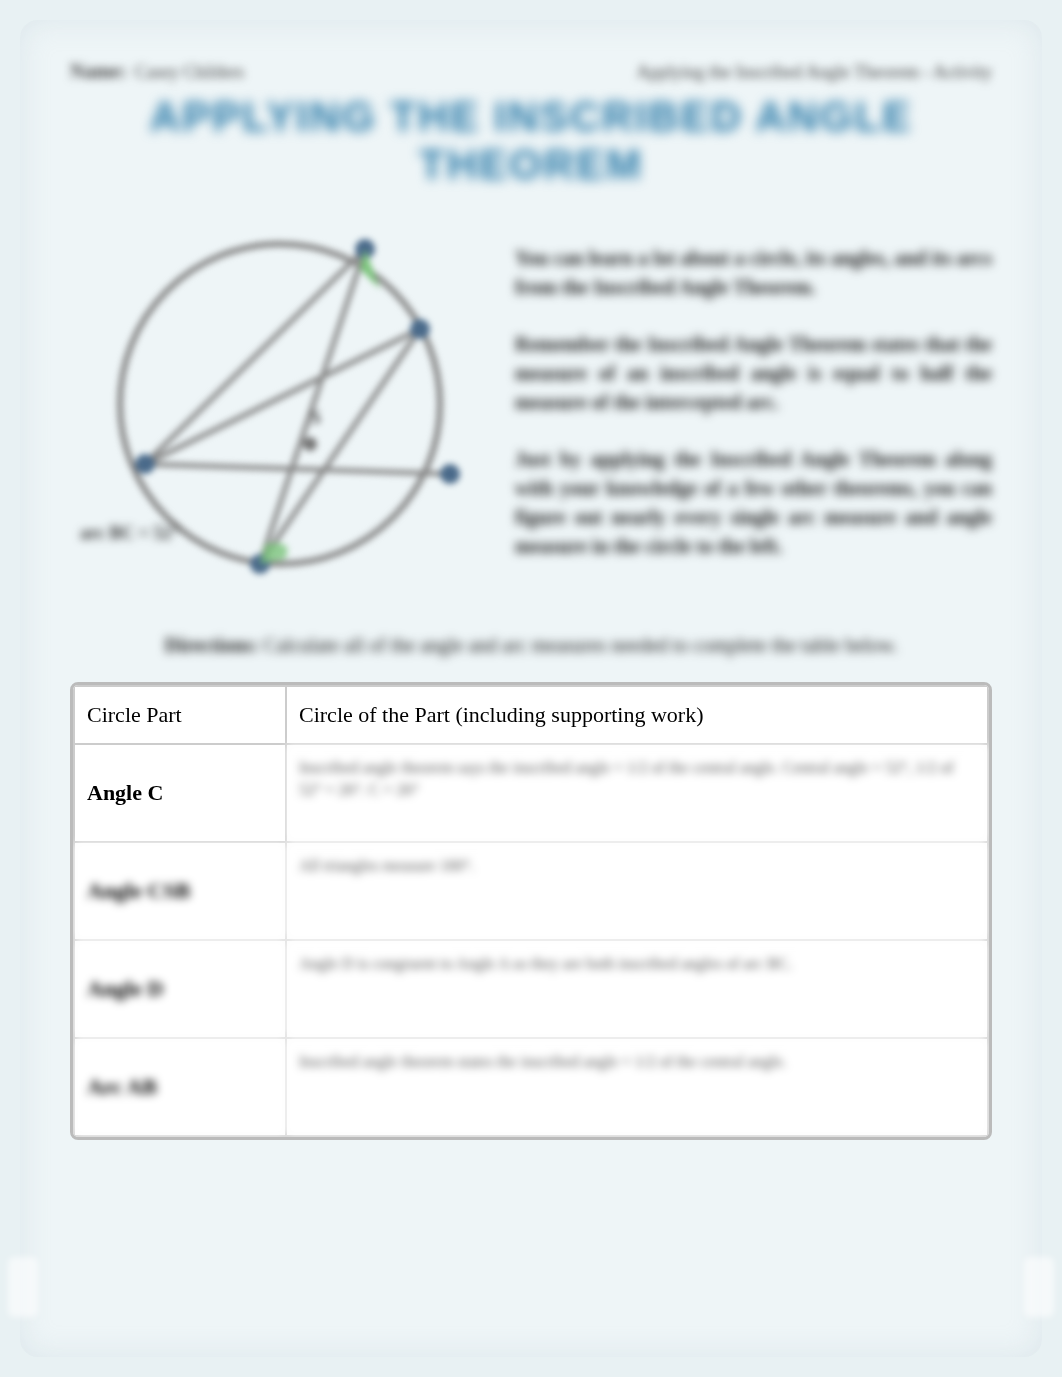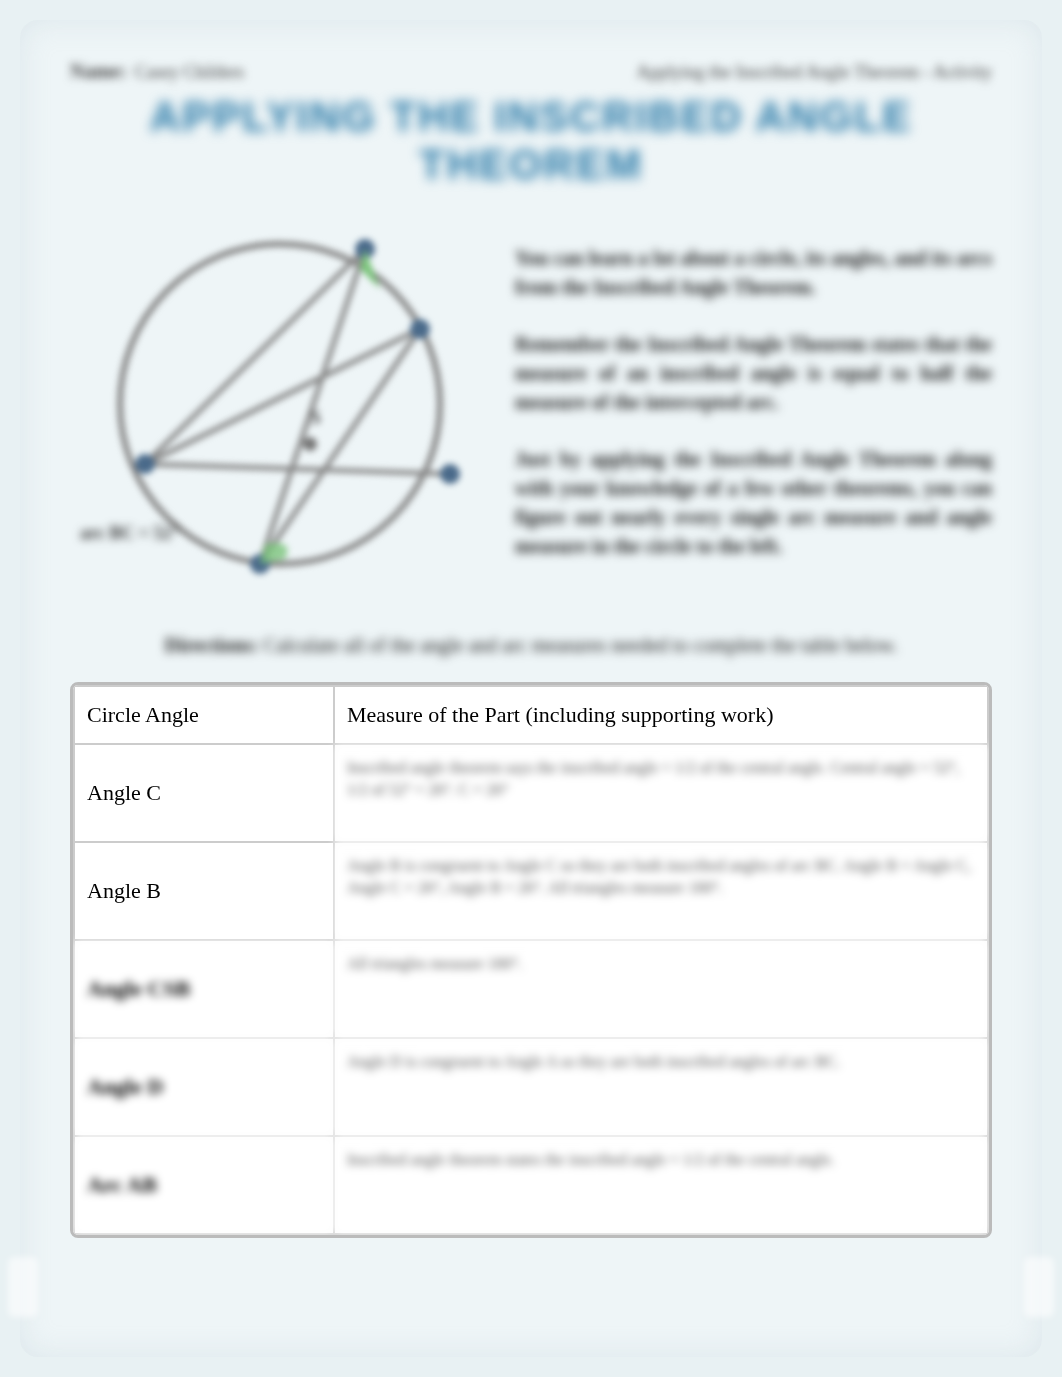--- a/index.html
+++ b/index.html
@@ -124,22 +124,23 @@
       font-family: 'Times New Roman', serif;
     }
     td {
       font-size: 22px;
       color: #000;
       background: #fff;
       height: 98px;
       font-family: 'Times New Roman', serif;
     }
     td.label-cell {
-      width: 260px;
+      width: 212px;
       vertical-align: middle;
+      font-weight: bold;
     }
     td.blurred-label {
       filter: blur(4px);
       font-weight: bold;
     }
     td.measure-cell {
       font-size: 16px;
       color: #555;
       filter: blur(4px);
       line-height: 1.4;
@@ -209,34 +210,30 @@
 
   <div class="directions">
     <span class="directions-label">Directions:</span>
     <span>Calculate all of the angle and arc measures needed to complete the table below.</span>
   </div>
 
   <div class="table-container">
     <table>
       <thead>
         <tr>
-          <th>Circle Angle</th>
-          <th>Measure of the Part (including supporting work)</th>
+          <th>Circle Part</th>
+          <th>Circle of the Part (including supporting work)</th>
         </tr>
       </thead>
       <tbody id="table-body">
       <tr>
             <td class="label-cell">Angle C</td>
             <td class="measure-cell">Inscribed angle theorem says the inscribed angle = 1/2 of the central angle. Central angle = 52°, 1/2 of 52° = 26°. C = 26°</td>
           </tr>
           <tr>
-            <td class="label-cell">Angle B</td>
-            <td class="measure-cell">Angle B is congruent to Angle C so they are both inscribed angles of arc BC. Angle B = Angle C, Angle C = 26°, Angle B = 26°. All triangles measure 180°.</td>
-          </tr>
-          <tr>
             <td class="label-cell blurred-label">Angle CSB</td>
             <td class="measure-cell">All triangles measure 180°.</td>
           </tr>
           <tr>
             <td class="label-cell blurred-label">Angle D</td>
             <td class="measure-cell">Angle D is congruent to Angle A so they are both inscribed angles of arc BC.</td>
           </tr>
           <tr>
             <td class="label-cell blurred-label">Arc AB</td>
             <td class="measure-cell">Inscribed angle theorem states the inscribed angle = 1/2 of the central angle.</td>

